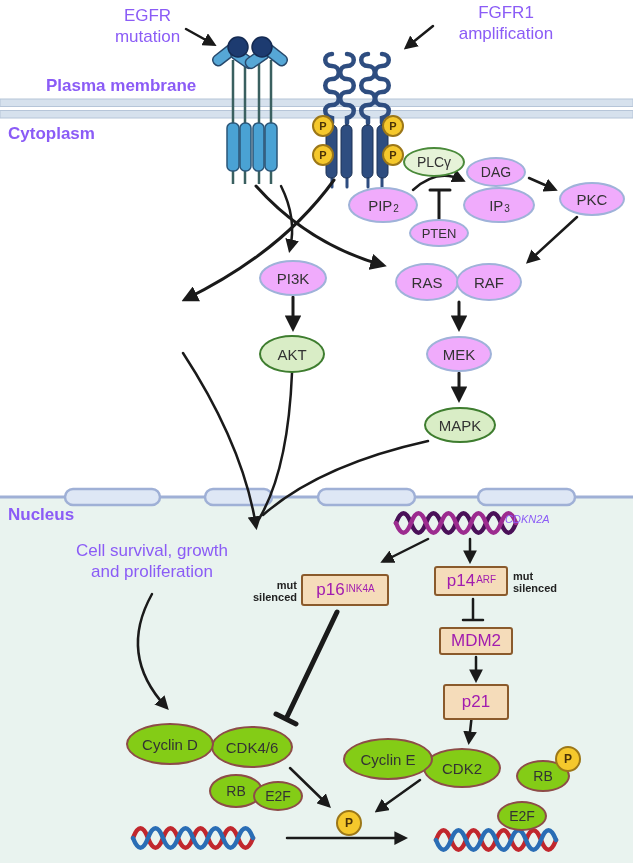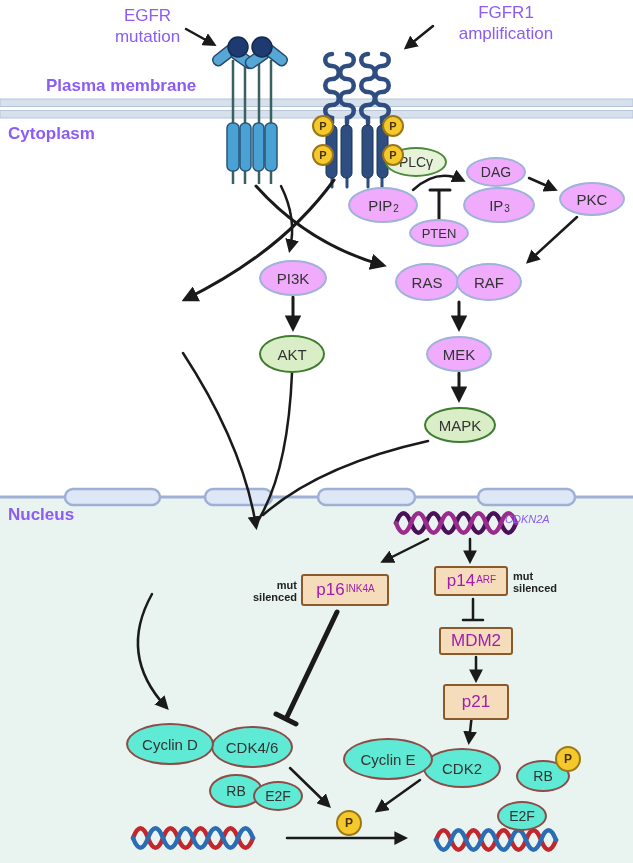--- a/index.html
+++ b/index.html
@@ -6,21 +6,21 @@
   .wrap{position:relative;width:633px;height:863px;background:#ffffff;
         font-family:"Liberation Sans",sans-serif;overflow:hidden;}
   .nucleus-bg{position:absolute;left:0;top:497px;width:633px;height:366px;background:#e9f3ef;}
   svg.layer{position:absolute;left:0;top:0;}
   .node{position:absolute;display:flex;align-items:center;justify-content:center;
         border-radius:50%;font-size:15px;color:#333;background:#f0abfc;
         border:2px solid #9fb2d9;box-sizing:border-box;white-space:nowrap;}
   .green-outline{background:#ffffff;border:2.5px solid #3e7d2f;}
   .green-fill{background:#d9edc6;border:2.5px solid #3e7d2f;}
   .green-light{background:#e6f3d8;border:2px solid #4a8a3a;}
-  .pink{background:#5eead4;border:2.5px solid #8d4c48;text-align:right;}
+  .pink{background:#84cc16;border:2.5px solid #8d4c48;text-align:right;}
   .box{position:absolute;display:flex;align-items:center;justify-content:center;
        background:#f5dcba;border:2px solid #8a5a2c;font-size:17px;color:#a21caf;
        box-sizing:border-box;border-radius:3px;white-space:nowrap;}
   .pcircle{position:absolute;border-radius:50%;background:#f5c82c;border:2px solid #9c7718;
        display:flex;align-items:center;justify-content:center;font-size:11px;
        font-weight:bold;color:#4a3208;box-sizing:border-box;}
   .lbl{position:absolute;color:#8b5cf6;}
   .bold{font-weight:bold;font-size:17px;}
   .center{text-align:center;}
   .two-line{line-height:1.25;font-size:17px;}
@@ -136,22 +136,26 @@
     <div>FGFR1</div>
     <div>amplification</div>
   </div>
 
   <div class="lbl bold" style="left:8px;top:76px;margin-left:38px;">Plasma membrane</div>
   <div class="lbl bold" style="left:8px;top:124px;">Cytoplasm</div>
   <div class="lbl bold" style="left:8px;top:505px;">Nucleus</div>
 
   <div class="lbl italic" style="left:505px;top:513px;font-size:11px;">CDKN2A</div>
 
-
-  <div class="node green-light" style="left:385px;top:147px;width:62px;height:30px;font-size:14px;">PLCγ</div>
+  <div class="lbl center two-line" style="left:32px;top:540px;width:240px;">
+    <div>Cell survival,  growth</div>
+    <div>and proliferation</div>
+  </div>
+
+  <div class="node green-light" style="left:403px;top:147px;width:62px;height:30px;font-size:14px;">PLCγ</div>
   <div class="node" style="left:466px;top:157px;width:60px;height:30px;font-size:14px;">DAG</div>
   <div class="node" style="left:348px;top:187px;width:70px;height:36px;">
     <span>PIP</span>
       <sub class="sb">2</sub>
   </div>
   <div class="node" style="left:463px;top:187px;width:72px;height:36px;">
     <span>IP</span>
       <sub class="sb">3</sub>
   </div>
   <div class="node" style="left:409px;top:219px;width:60px;height:28px;font-size:13px;">PTEN</div>

